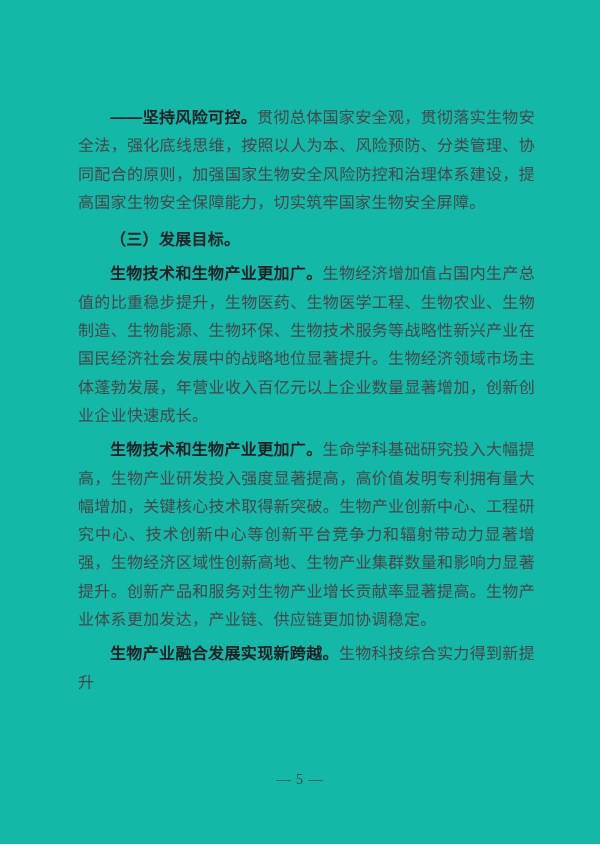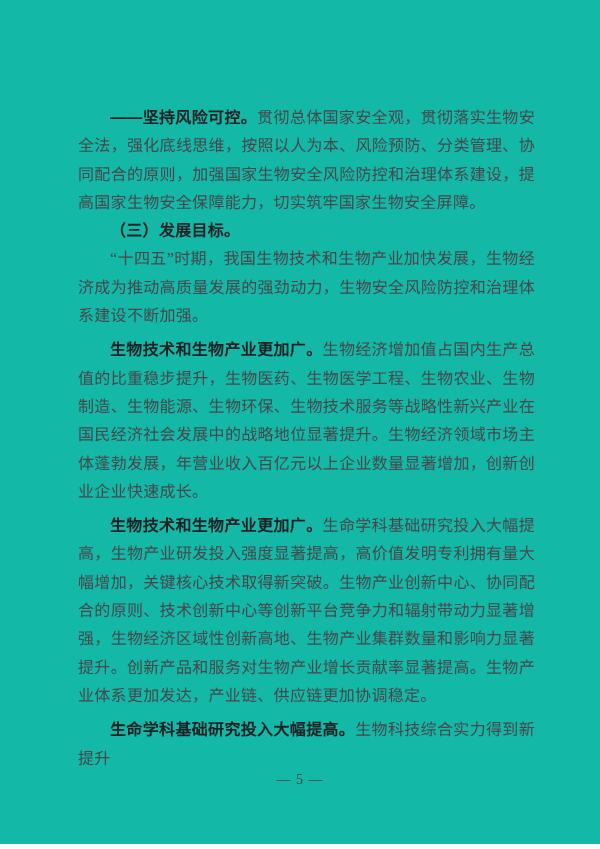--- a/index.html
+++ b/index.html
@@ -25,21 +25,21 @@
     margin: 0;
     font-size: 16px;
     line-height: 28.3px;
     letter-spacing: 0.3px;
     text-align: justify;
     text-justify: inter-character;
     text-indent: 2em;
     color: #47474c;
   }
   p.para.goal { margin-top: 6px; }
-  p.para.heading-para { }
+  p.para.heading-para { margin-top: 9px; }
   .lead {
     font-family: "Liberation Sans", "DejaVu Sans", sans-serif;
     font-weight: 700;
     color: #1f1f24;
   }
   .section-heading {
     font-family: "Liberation Serif", "DejaVu Serif", serif;
     font-weight: 700;
     color: #232328;
   }
@@ -64,32 +64,29 @@
   <div class="content">
 
     <p class="para">
       <span class="lead">——坚持风险可控。</span><span class="body-text">贯彻总体国家安全观，贯彻落实生物安全法，强化底线思维，按照以人为本、风险预防、分类管理、协同配合的原则，加强国家生物安全风险防控和治理体系建设，提高国家生物安全保障能力，切实筑牢国家生物安全屏障。</span>
     </p>
 
     <p class="para heading-para">
       <span class="section-heading">（三）发展目标。</span>
     </p>
 
-    <p class="para">
-      <span class="body-text">“十四五”时期，我国生物技术和生物产业加快发展，生物经济成为推动高质量发展的强劲动力，生物安全风险防控和治理体系建设不断加强。</span>
-    </p>
 
     <p class="para goal">
       <span class="lead">生物技术和生物产业更加广。</span><span class="body-text">生物经济增加值占国内生产总值的比重稳步提升，生物医药、生物医学工程、生物农业、生物制造、生物能源、生物环保、生物技术服务等战略性新兴产业在国民经济社会发展中的战略地位显著提升。生物经济领域市场主体蓬勃发展，年营业收入百亿元以上企业数量显著增加，创新创业企业快速成长。</span>
     </p>
 
     <p class="para goal">
-      <span class="lead">生物技术和生物产业更加广。</span><span class="body-text">生命学科基础研究投入大幅提高，生物产业研发投入强度显著提高，高价值发明专利拥有量大幅增加，关键核心技术取得新突破。生物产业创新中心、协同配合的原则、技术创新中心等创新平台竞争力和辐射带动力显著增强，生物经济区域性创新高地、生物产业集群数量和影响力显著提升。创新产品和服务对生物产业增长贡献率显著提高。生物产业体系更加发达，产业链、供应链更加协调稳定。</span>
+      <span class="lead">生物技术和生物产业更加广。</span><span class="body-text">生命学科基础研究投入大幅提高，生物产业研发投入强度显著提高，高价值发明专利拥有量大幅增加，关键核心技术取得新突破。生物产业创新中心、工程研究中心、技术创新中心等创新平台竞争力和辐射带动力显著增强，生物经济区域性创新高地、生物产业集群数量和影响力显著提升。创新产品和服务对生物产业增长贡献率显著提高。生物产业体系更加发达，产业链、供应链更加协调稳定。</span>
     </p>
 
     <p class="para goal">
-      <span class="lead">生命学科基础研究投入大幅提高。</span><span class="body-text">生物科技综合实力得到新提升</span>
+      <span class="lead">生物产业融合发展实现新跨越。</span><span class="body-text">生物科技综合实力得到新提升</span>
     </p>
 
   </div>
 
   <div class="footer">— 5 —</div>
 </div>
 
 </body></html>

